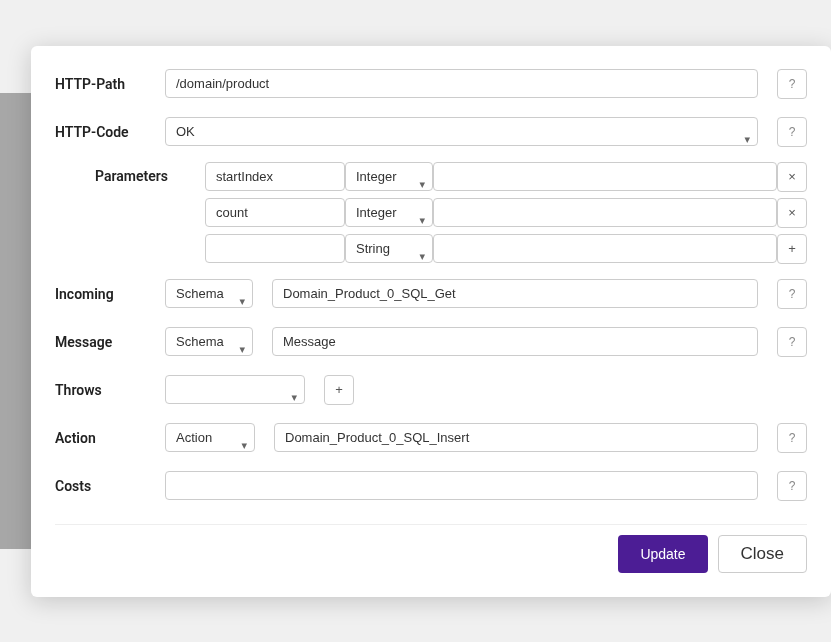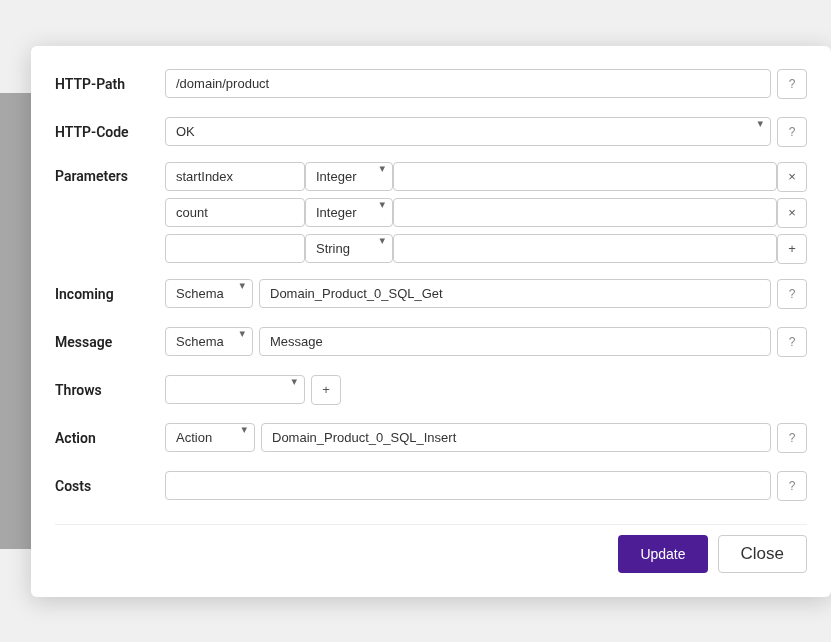--- a/index.html
+++ b/index.html
@@ -42,21 +42,21 @@
       min-width: 110px;
       font-weight: 600;
       font-size: 14px;
       color: #222;
       padding-right: 10px;
     }
     .form-content {
       flex: 1;
       display: flex;
       align-items: center;
-      gap: 6px;
+      gap: 19px;
       flex-wrap: wrap;
     }
     .input-field {
       border: 1px solid #ccc;
       border-radius: 4px;
       padding: 6px 10px;
       font-size: 13px;
       outline: none;
       background: #fff;
       color: #333;
@@ -64,21 +64,21 @@
     .input-wide {
       flex: 1;
       min-width: 200px;
     }
     .input-name {
       width: 140px;
     }
     .select-wrap {
       position: relative;
       display: inline-flex;
-      align-items: flex-start;
+      align-items: flex-end;
     }
     .select-field {
       border: 1px solid #ccc;
       border-radius: 4px;
       padding: 6px 28px 6px 10px;
       font-size: 13px;
       appearance: none;
       background: #fff;
       color: #333;
       cursor: pointer;
@@ -178,21 +178,21 @@
             <option>400</option>
             <option>404</option>
             <option>500</option>
           </select>
           <span class="select-arrow">▾</span>
         </div>
         <button class="question-btn">?</button>
       </div>
     </div>
 
-    <div class="form-row" style="align-items:flex-start;">
+    <div class="form-row" style="align-items:flex-start;margin-left:40px;">
       <div class="form-label" style="padding-top:6px;">Parameters</div>
       <div class="form-content" style="flex-direction:column; align-items:stretch; gap:6px;">
 
         <div class="param-row">
           <input class="input-field input-name" type="text" value="startIndex" style="">
           <div class="select-wrap">
             <select class="select-field">
               <option>Integer</option>
               <option>String</option>
               <option>Boolean</option>

